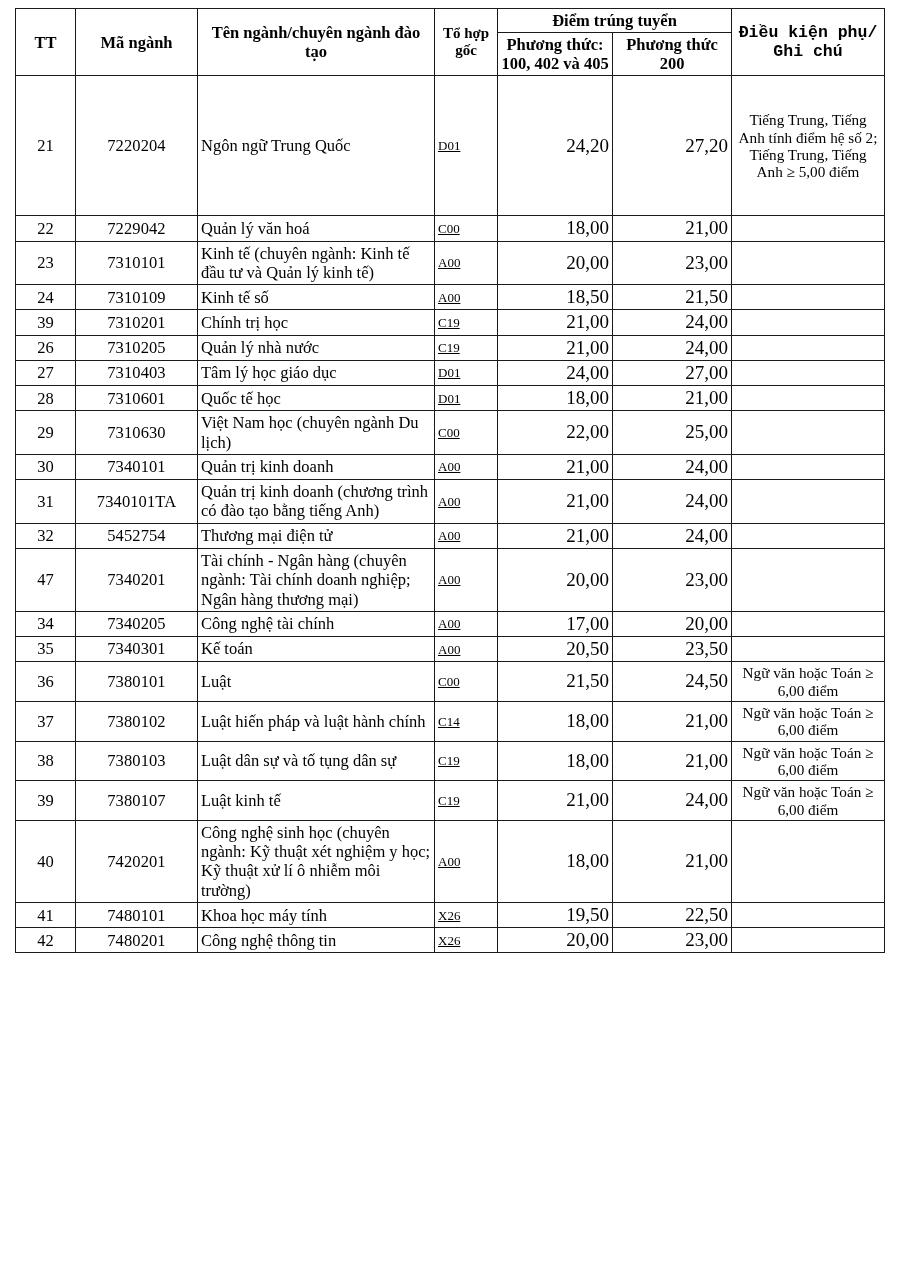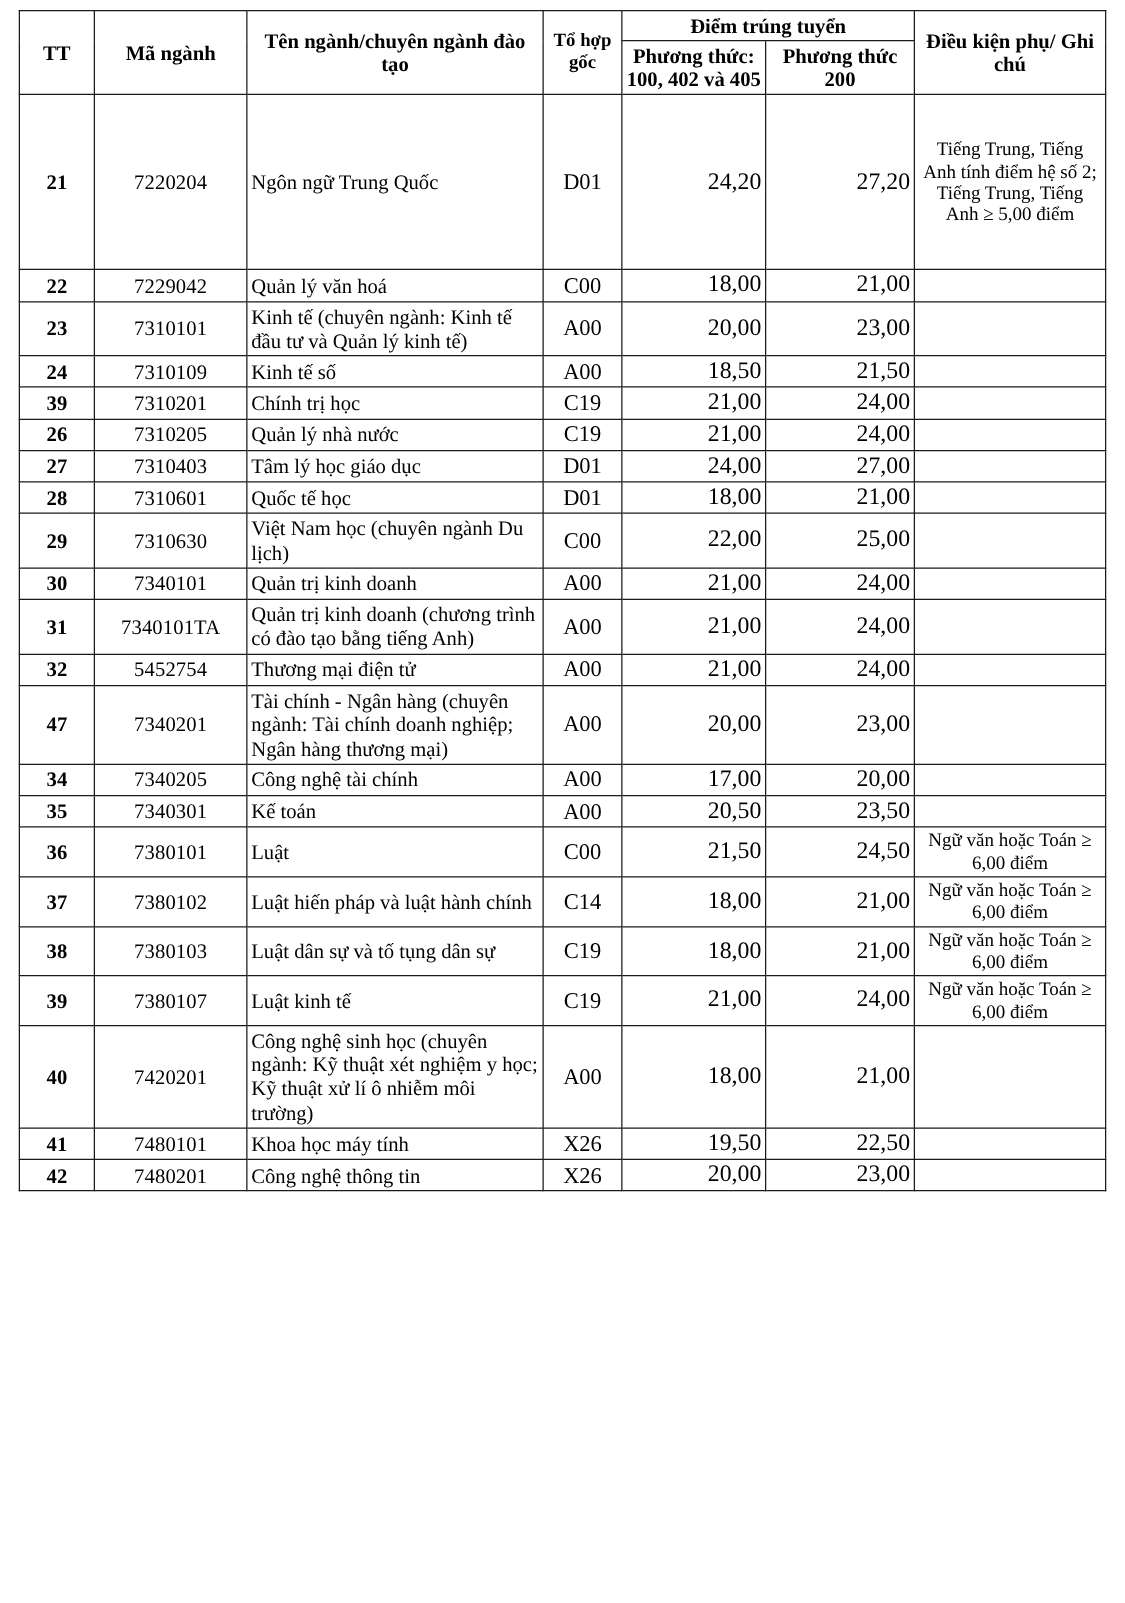--- a/index.html
+++ b/index.html
@@ -42,44 +42,44 @@
     font-size: 16.5px;
     line-height: 1.16;
     padding: 3px 2px;
   }
   th.h-tt { width: 60px; }
   th.h-ma { width: 122px; }
   th.h-ten { width: 237px; }
   th.h-to  { width: 63px; font-size: 15px; }
   th.h-pt1 { width: 115px; }
   th.h-pt2 { width: 119px; }
-  th.h-note{ width: 153px; }
+  th.h-note{ width: 153px; font-family: Liberation Mono, monospace; }
 
   th.h-group {
     padding: 2px 2px 3px 2px;
   }
 
   td.c-tt {
     text-align: center;
     font-size: 16.5px;
-    font-weight: bold;
   }
   td.c-ma {
     text-align: center;
     font-size: 16.5px;
     letter-spacing: 0.1px;
   }
   td.c-ten {
     text-align: left;
     padding-left: 6px;
     font-size: 16.5px;
   }
   td.c-to {
-    text-align: center;
-    font-size: 18px;
+    text-align: left;
+    font-size: 13px;
+    text-decoration: underline;
   }
   td.c-s1, td.c-s2 {
     text-align: right;
     font-size: 19px;
   }
   td.c-note {
     text-align: center;
     font-size: 15.2px;
     line-height: 1.14;
     padding: 2px 2px;

